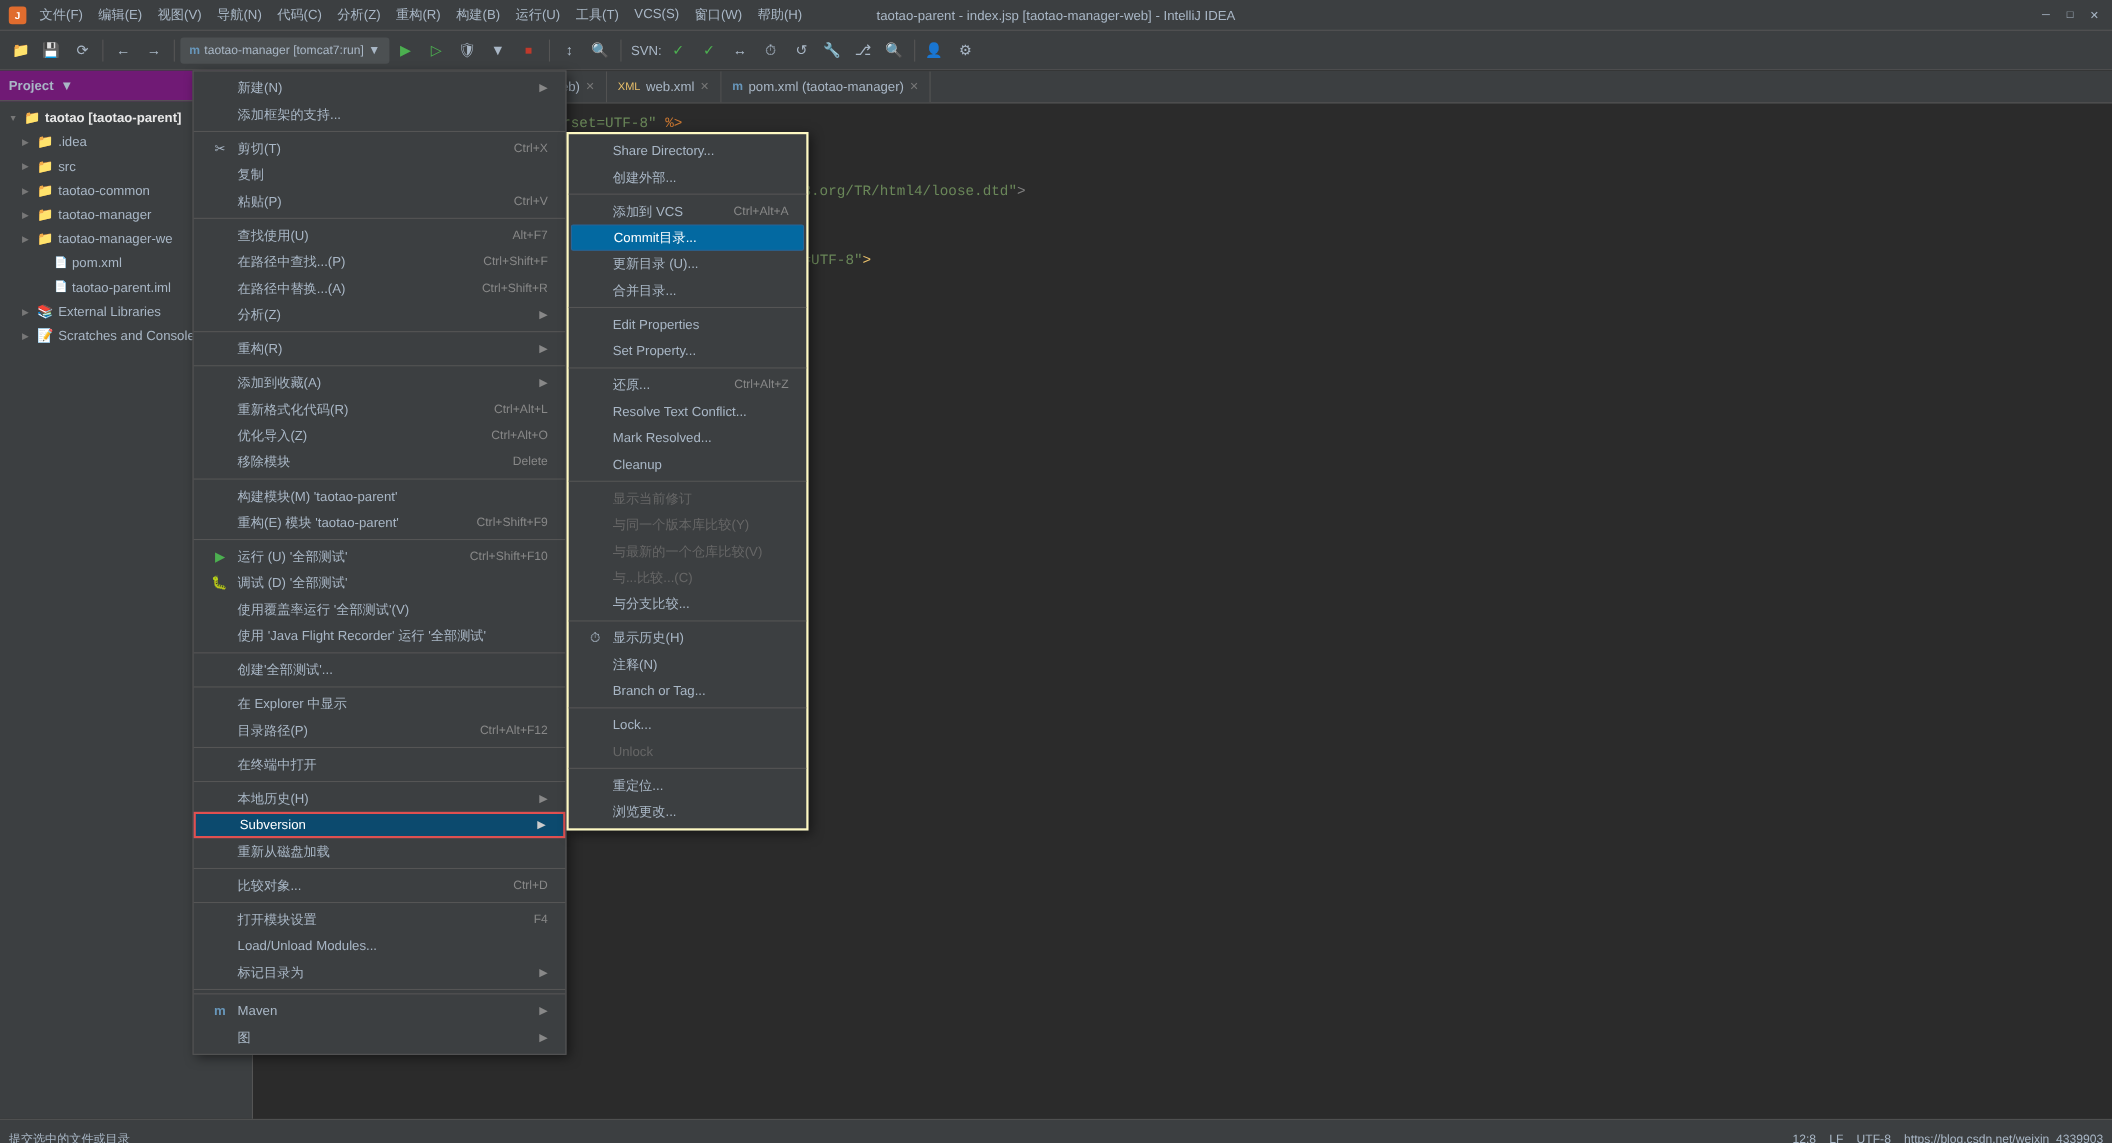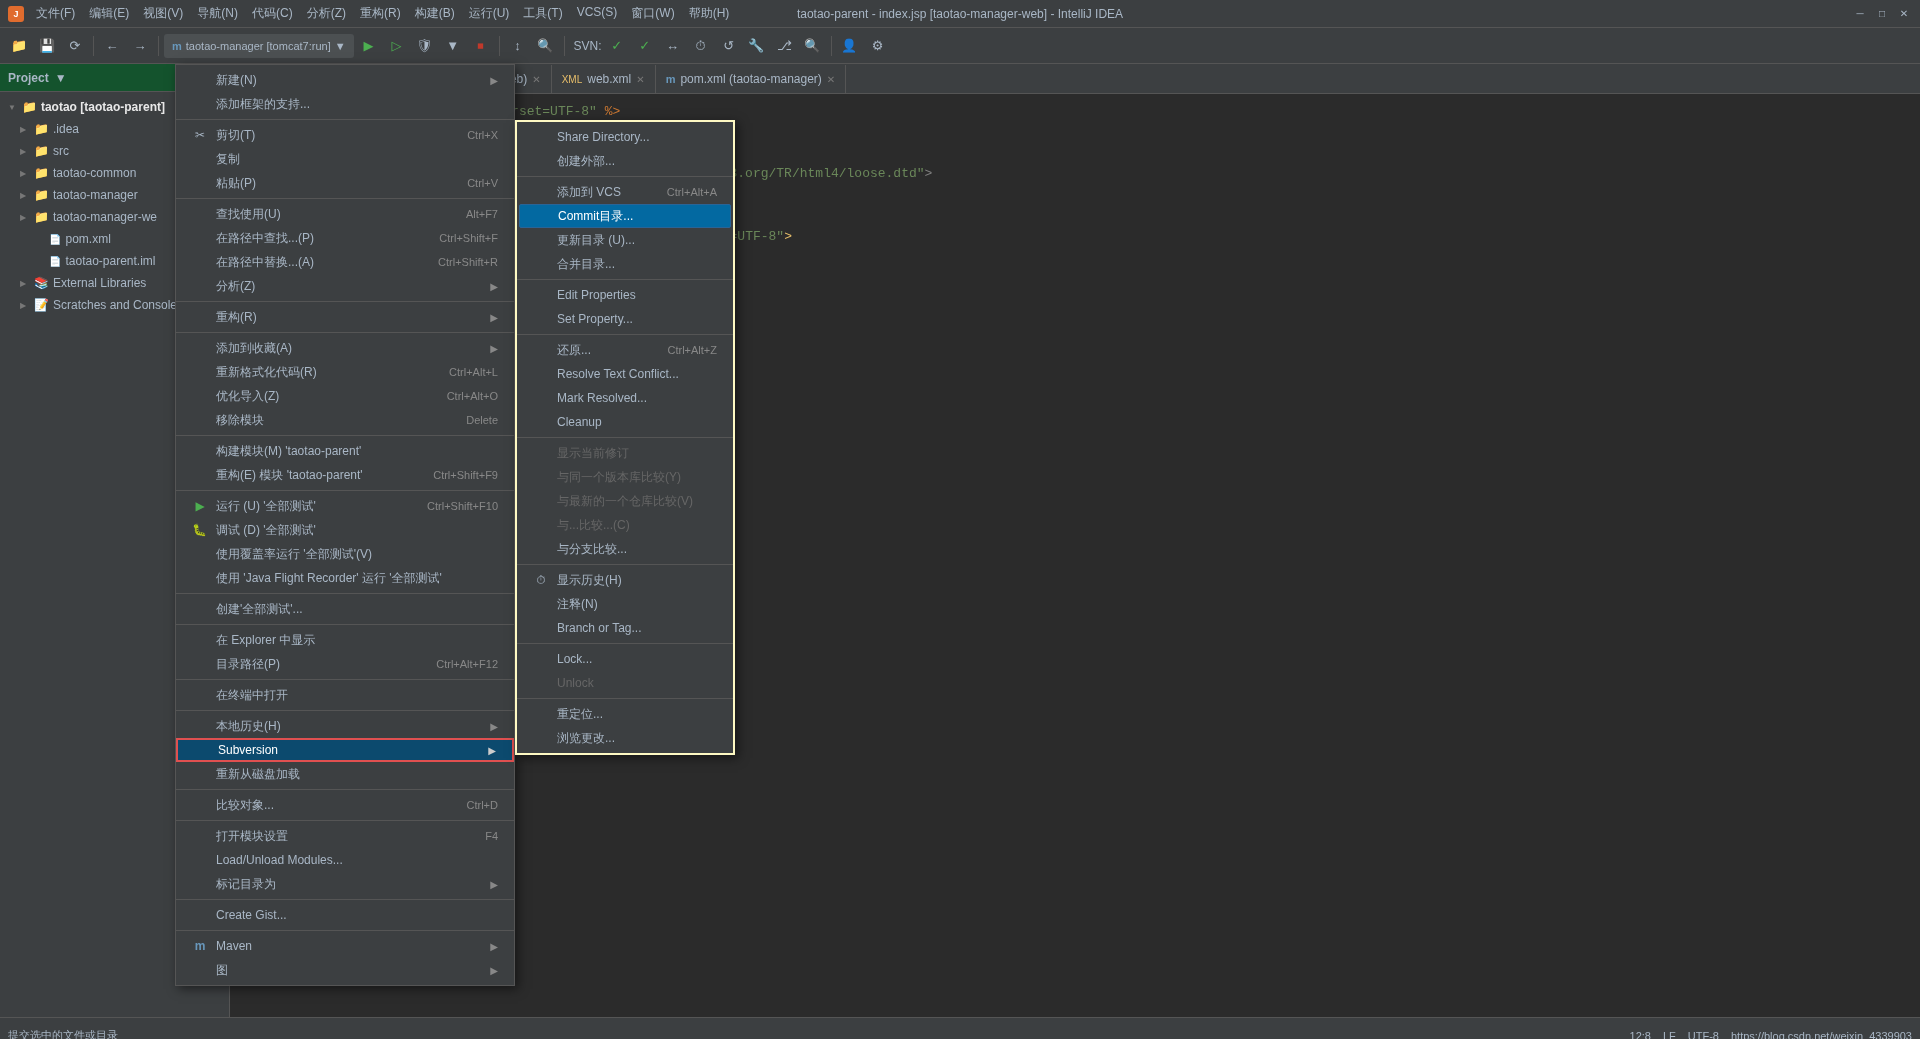--- a/index.html
+++ b/index.html
@@ -98,21 +98,21 @@
     #sidebar {
       width: 230px;
       background: #3c3f41;
       border-right: 1px solid #555;
       display: flex;
       flex-direction: column;
       overflow: hidden;
     }
     #sidebar-header {
       height: 28px;
-      background: #14532d;
+      background: #701a75;
       display: flex; align-items: center;
       padding: 0 8px;
       border-bottom: 1px solid #555;
       font-size: 12px; font-weight: bold;
       gap: 6px;
     }
     .sidebar-tree { flex: 1; overflow-y: auto; padding: 4px 0; }
     .tree-item {
       height: 22px;
       display: flex; align-items: center;
@@ -615,26 +615,20 @@
       </div>
   </div>
   <div class="ctx-item">
     <div class="left-part">
         <span class="ctx-icon"></span>
         <span>标记目录为</span>
       </div>
     <span class="ctx-arrow">▶</span>
   </div>
   <div class="ctx-separator"></div>
-  <div class="ctx-item">
-    <div class="left-part">
-        <span class="ctx-icon"></span>
-        <span>Create Gist...</span>
-      </div>
-  </div>
   <div class="ctx-separator"></div>
   <div class="ctx-item">
     <div class="left-part">
         <span class="ctx-icon" style="color:#6897bb;font-weight:bold;">m</span>
         <span>Maven</span>
       </div>
     <span class="ctx-arrow">▶</span>
   </div>
   <div class="ctx-item">
     <div class="left-part">

